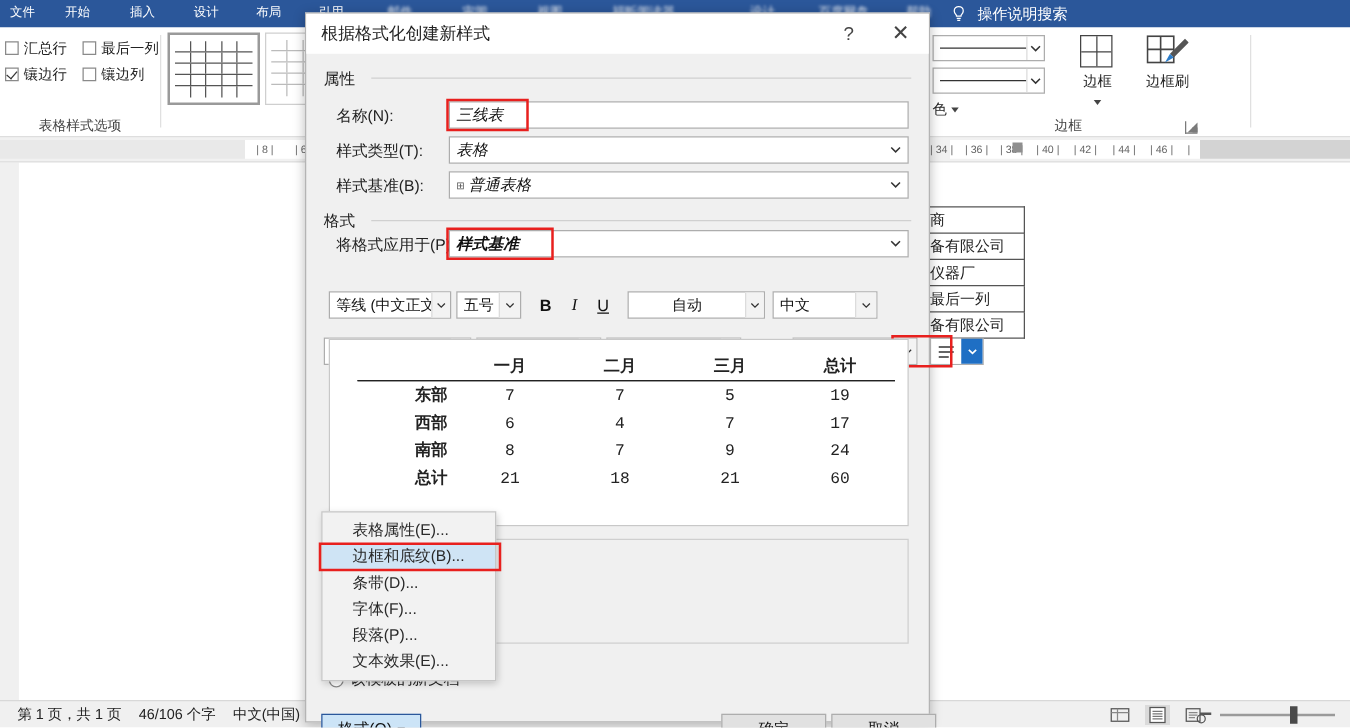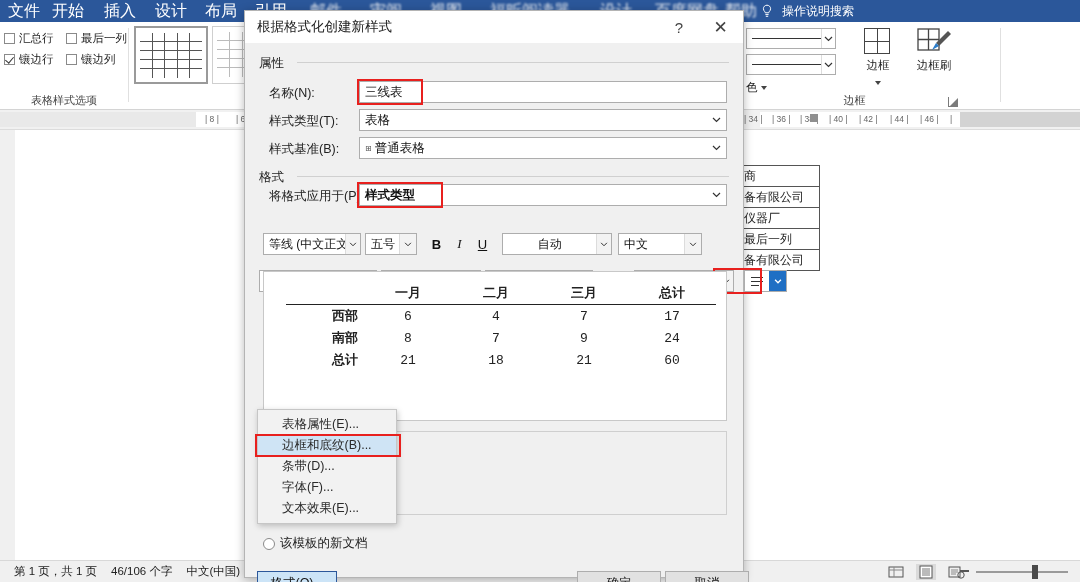--- a/index.html
+++ b/index.html
@@ -14,21 +14,21 @@
   #app { position: relative; width: 1080px; height: 582px; }
 
   
   .tabstrip {
     position: absolute; left: 0; top: 0; width: 1080px; height: 22px;
     background: #2b579a;
     color: #ffffff;
   }
   .tabstrip .tab {
     position: absolute; top: 2px; height: 18px; line-height: 18px;
-    font-size: 16px; color: #ffffff; white-space: nowrap;
+    font-size: 10px; color: #ffffff; white-space: nowrap;
   }
   .tabstrip .tab.blur { filter: blur(1.1px); opacity: .9; }
   .tellme {
     position: absolute; top: 3px; left: 782px; height: 17px;
     color: #ffffff; font-size: 12px; white-space: nowrap;
   }
   .bulb {
     position: absolute; left: 760px; top: 4px; width: 14px; height: 15px;
   }
 
@@ -166,21 +166,21 @@
   .dlg-body { position: absolute; left: 0; top: 32px; width: 100%; bottom: 0; }
 
   .sec-title { position: absolute; font-size: 12.5px; color: #222; }
   .sec-line { position: absolute; height: 1px; background: #d0d0d0; }
 
   .fld-label { position: absolute; font-size: 12.5px; color: #222; white-space: nowrap; }
 
   .inp {
     position: absolute; background: #ffffff; border: 1px solid #adadad;
     height: 22px; font-size: 12.5px; color: #111;
-    display: flex; align-items: center; padding-left: 5px;
+    display: flex; align-items: center; padding-left: 5px; font-style: italic;
   }
   .inp .arrowbox {
     position: absolute; right: 0; top: 0; width: 19px; height: 20px;
     display: flex; align-items: center; justify-content: center;
     color: #444; font-size: 9px;
   }
   .redbox { position: absolute; border: 2px solid #e8201e; pointer-events: none; }
 
   .toolrow { position: absolute; display: flex; align-items: center; gap: 0; }
   .combo {
@@ -579,21 +579,21 @@
               <path d="M1 1l3.5 3.5L8 1" stroke="#333" stroke-width="1.2" fill="none"></path>
             </svg>
         </span>
       </div>
 
       <div class="sec-title" style="left:14px; top:126px;">格式</div>
       <div class="sec-line" style="left:52px; top:133px; width:432px;"></div>
 
       <div class="fld-label" style="left:24px; top:145px;">将格式应用于(P):</div>
       <div class="inp" style="left:114px; top:141px; width:368px;">
-        <span style="font-weight:bold;">样式类型</span>
+        <span style="font-weight:bold;">样式基准</span>
         <span class="arrowbox">
           <svg width="9" height="6" viewBox="0 0 9 6">
               <path d="M1 1l3.5 3.5L8 1" stroke="#333" stroke-width="1.2" fill="none"></path>
             </svg>
         </span>
       </div>
       <div class="redbox" style="left:112px; top:139px; width:86px; height:26px;"></div>
 
       <div class="toolrow" style="left:18px; top:190px;">
         <div class="combo" style="width:98px;">
@@ -698,20 +698,27 @@
           <thead>
               <tr id="p-head-host">
                 <td class="rowhdr"></td>
                 <td class="num">一月</td>
                 <td class="num">二月</td>
                 <td class="num">三月</td>
                 <td class="num">总计</td>
               </tr>
             </thead>
           <tbody id="p-body-host">
+              <tr>
+                <td class="rowhdr">东部</td>
+                <td class="num">7</td>
+                <td class="num">7</td>
+                <td class="num">5</td>
+                <td class="num">19</td>
+              </tr>
               <tr>
                 <td class="rowhdr">西部</td>
                 <td class="num">6</td>
                 <td class="num">4</td>
                 <td class="num">7</td>
                 <td class="num">17</td>
               </tr>
               <tr>
                 <td class="rowhdr">南部</td>
                 <td class="num">8</td>
@@ -745,18 +752,19 @@
       <div class="dlg-btn" style="left:420px; top:528px;">取消</div>
     </div>
   </div>
 
   <div class="ctxmenu">
     <div id="ctx-host">
         <div class="ctxitem">表格属性(E)...</div>
         <div class="ctxitem sel">边框和底纹(B)...</div>
         <div class="ctxitem">条带(D)...</div>
         <div class="ctxitem">字体(F)...</div>
+        <div class="ctxitem">段落(P)...</div>
         <div class="ctxitem">文本效果(E)...</div>
       </div>
   </div>
   <div class="redbox" style="left:255px; top:434px; width:146px; height:23px;"></div>
 
 </div>
 
 </body></html>

